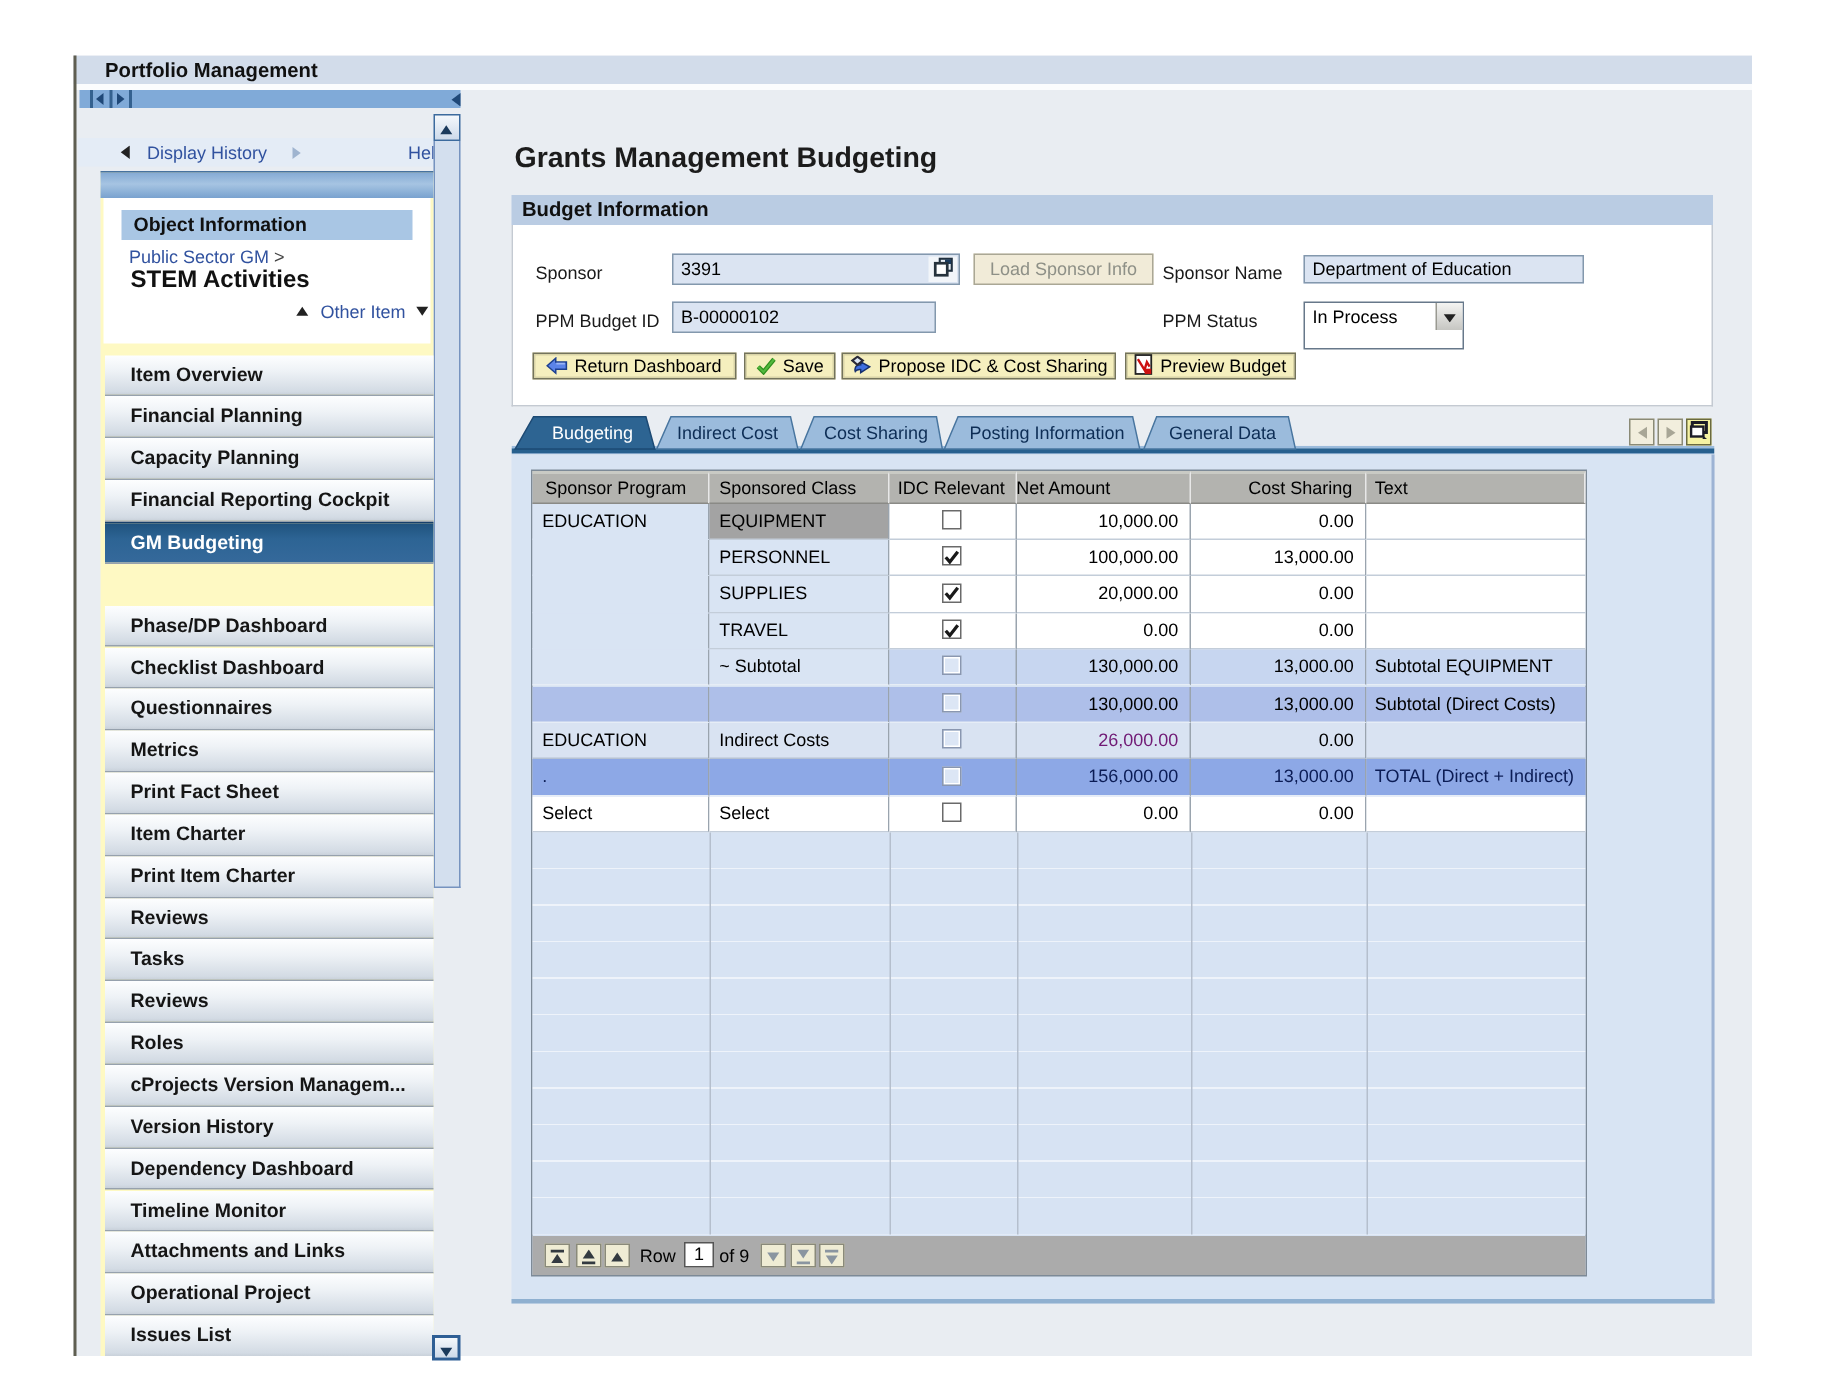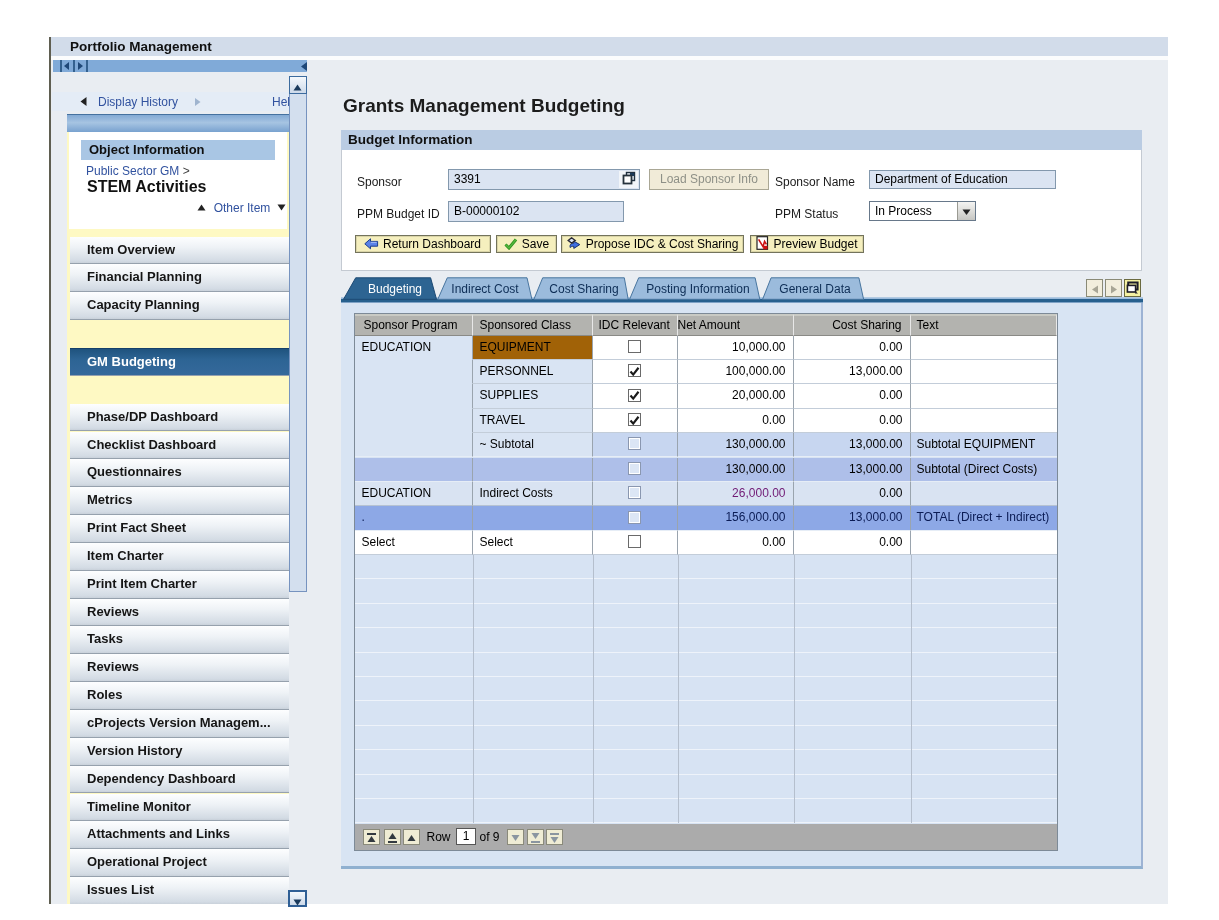--- a/index.html
+++ b/index.html
@@ -143,20 +143,21 @@
         <svg width="9" height="7" viewBox="0 0 9 7" style="vertical-align:1px;margin-right:8px">
             <path d="M4.5 0.5 L8.5 6.5 L0.5 6.5 Z" fill="#222"></path>
           </svg>Other Item&nbsp;&nbsp;<svg width="9" height="7" viewBox="0 0 9 7" style="vertical-align:1px">
             <path d="M4.5 6.5 L0.5 0.5 L8.5 0.5 Z" fill="#222"></path>
           </svg>
       </div>
     </div>
 <div class="nitem" style="top:122.5px">Item Overview</div>
 <div class="nitem" style="top:150.3px">Financial Planning</div>
 <div class="nitem" style="top:178.2px">Capacity Planning</div>
+<div class="nitem" style="top:206.1px">Financial Reporting Cockpit</div>
 <div class="nitem sel" style="top:233.9px">GM Budgeting</div>
 <div class="nitem" style="top:289.6px">Phase/DP Dashboard</div>
 <div class="nitem" style="top:317.5px">Checklist Dashboard</div>
 <div class="nitem" style="top:345.3px">Questionnaires</div>
 <div class="nitem" style="top:373.1px">Metrics</div>
 <div class="nitem" style="top:401.0px">Print Fact Sheet</div>
 <div class="nitem" style="top:428.9px">Item Charter</div>
 <div class="nitem" style="top:456.7px">Print Item Charter</div>
 <div class="nitem" style="top:484.6px">Reviews</div>
 <div class="nitem" style="top:512.4px">Tasks</div>
@@ -180,21 +181,21 @@
 <rect x="8" y="2" width="4" height="3" fill="#1a3a5c"></rect>
 <rect x="1.5" y="4.5" width="8" height="8" fill="#ffffff" stroke="#26323c" stroke-width="1.8"></rect>
 </svg></span>
     </div>
     <div class="abs" style="left:307px;top:19px;width:120px;height:21px;background:#f1ebd8;border:1px solid #aaa795;font-size:12px;color:#8e9087;text-align:center;line-height:19px">Load Sponsor Info</div>
     <span class="lab" style="left:433px;top:25px">Sponsor Name</span>
     <div class="fld" style="left:527px;top:20px;width:187px;height:19px;line-height:17px">Department of Education</div>
     <span class="lab" style="left:15px;top:57px">PPM Budget ID</span>
     <div class="fld" style="left:106px;top:51px;width:176px">B-00000102</div>
     <span class="lab" style="left:433px;top:57px">PPM Status</span>
-    <div class="abs" style="left:527px;top:51px;width:107px;height:20px;background:#fff;border:1px solid #67788a;font-size:12px;line-height:18px;padding-left:5px">In Process
+    <div class="abs" style="left:527px;top:51px;width:107px;height:32px;background:#fff;border:1px solid #67788a;font-size:12px;line-height:18px;padding-left:5px">In Process
       <span class="abs" style="right:0;top:0;width:18px;height:18px;background:linear-gradient(180deg,#f4f4f2,#c6c6c2);border-left:1px solid #9a9a92;text-align:center"><svg style="margin-top:6px" width="9" height="6" viewBox="0 0 9 6">
             <path d="M4.5 6 L0.5 0.5 L8.5 0.5 Z" fill="#222"></path>
           </svg></span>
     </div>
     <div class="ybtn" style="left:12.5px;width:136px"><svg width="15" height="12" viewBox="0 0 15 12">
 <path d="M6.5 0.8 L6.5 3.4 L13.6 3.4 L13.6 8.2 L6.5 8.2 L6.5 10.8 L0.8 5.8 Z" fill="#5b83e8" stroke="#1c3f8f" stroke-width="1"></path>
 <path d="M6.9 4.4 L12.6 4.4" stroke="#9ab4f4" stroke-width="1.2"></path>
 </svg>Return Dashboard</div>
     <div class="ybtn" style="left:154px;width:61px"><svg width="14" height="12" viewBox="0 0 14 12">
 <path d="M1.5 6.5 L5 10 L12 1.5" stroke="#2e8f1e" stroke-width="3" fill="none"></path>
@@ -241,21 +242,21 @@
     <div id="thead">
       <div class="tc" style="width:118px;padding-left:9px">Sponsor Program</div>
       <div class="tc" style="width:120px;padding-left:7px">Sponsored Class</div>
       <div class="tc" style="width:85px;padding-left:6px">IDC Relevant</div>
       <div class="tc" style="width:116px;text-align:left;padding-right:7px">Net Amount</div>
       <div class="tc" style="width:117px;text-align:right;padding-right:8px">Cost Sharing</div>
       <div class="tc" style="width:146px;padding-left:6px">Text</div>
     </div>
 <div class="tr" style="top:21.50px">
         <div class="tc" style="width:118px;background:#d9e4f3;border-bottom-color:#d9e4f3;padding-left:7px;color:#000;">EDUCATION</div>
-        <div class="tc" style="width:120px;background:#a16207;padding-left:7px;color:#000;">EQUIPMENT</div>
+        <div class="tc" style="width:120px;background:#a3a3a3;padding-left:7px;color:#000;">EQUIPMENT</div>
         <div class="tc" style="width:85px;background:#fff;text-align:center;"><span class="cb"></span></div>
         <div class="tc" style="width:116px;background:#fff;text-align:right;padding-right:7px;color:#000;">10,000.00</div>
         <div class="tc" style="width:117px;background:#fff;text-align:right;padding-right:7px;color:#000;">0.00</div>
         <div class="tc" style="width:146px;background:#fff;padding-left:6px;color:#000;"></div>
       </div>
 <div class="tr" style="top:45.90px">
         <div class="tc" style="width:118px;background:#d9e4f3;border-bottom-color:#d9e4f3;padding-left:7px;color:#000;"></div>
         <div class="tc" style="width:120px;background:#d9e4f3;padding-left:7px;color:#000;">PERSONNEL</div>
         <div class="tc" style="width:85px;background:#fff;text-align:center;"><span class="cb"><svg width="11" height="11" viewBox="0 0 11 11">
               <path d="M1.5 5.5 L4.2 8.6 L9.5 1.8" stroke="#1a1a1a" stroke-width="2.2" fill="none"></path>

